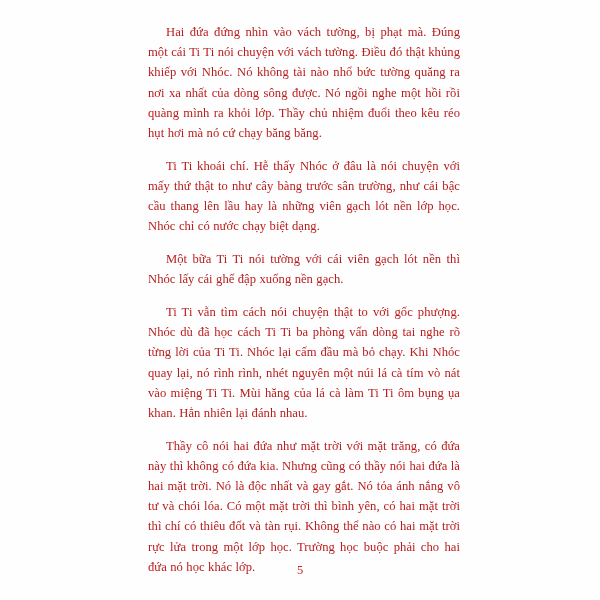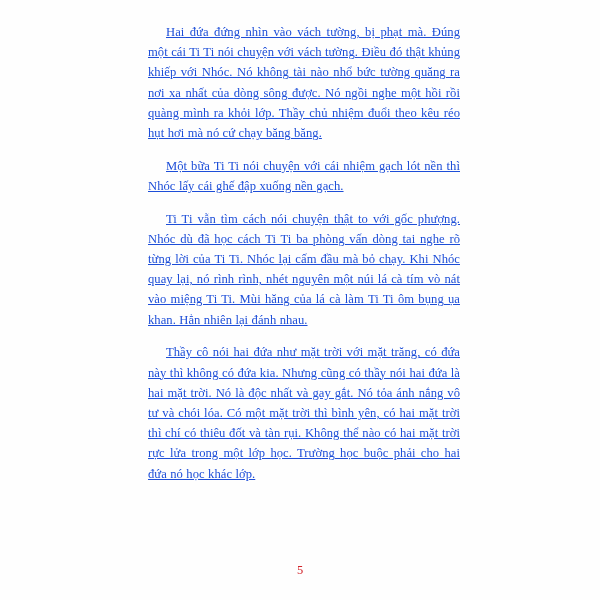--- a/index.html
+++ b/index.html
@@ -24,42 +24,42 @@
     position: absolute;
     left: 148px;
     top: 22px;
     width: 312px;
   }
   .para {
     margin: 0 0 12.5px 0;
     text-indent: 18px;
     font-size: 12.6px;
     line-height: 20.2px;
-    color: #1d4ed8;
+    color: #b91c1c;
     text-align: justify;
     text-justify: inter-word;
     letter-spacing: 0.05px;
     word-spacing: 0.2px;
-    text-decoration: underline;
   }
   .page-number {
     position: absolute;
     left: 0;
     right: 0;
     top: 563px;
     text-align: center;
     font-size: 12.4px;
     color: #d2232a;
     font-family: "Liberation Serif", serif;
   }
 </style>
 </head>
 <body>
 
 <div class="page">
   <div class="text-column">
     <p class="para">Hai đứa đứng nhìn vào vách tường, bị phạt mà. Đúng một cái Ti Ti nói chuyện với vách tường. Điều đó thật khủng khiếp với Nhóc. Nó không tài nào nhổ bức tường quăng ra nơi xa nhất của dòng sông được. Nó ngồi nghe một hồi rồi quàng mình ra khỏi lớp. Thầy chủ nhiệm đuổi theo kêu réo hụt hơi mà nó cứ chạy băng băng.</p>
-    <p class="para">Một bữa Ti Ti nói chuyện với cái nhiệm gạch lót nền thì Nhóc lấy cái ghế đập xuống nền gạch.</p>
+    <p class="para">Ti Ti khoái chí. Hễ thấy Nhóc ở đâu là nói chuyện với mấy thứ thật to như cây bàng trước sân trường, như cái bậc cầu thang lên lầu hay là những viên gạch lót nền lớp học. Nhóc chỉ có nước chạy biệt dạng.</p>
+    <p class="para">Một bữa Ti Ti nói tường với cái viên gạch lót nền thì Nhóc lấy cái ghế đập xuống nền gạch.</p>
     <p class="para">Ti Ti vẫn tìm cách nói chuyện thật to với gốc phượng. Nhóc dù đã học cách Ti Ti ba phòng vấn dòng tai nghe rõ từng lời của Ti Ti. Nhóc lại cấm đầu mà bỏ chạy. Khi Nhóc quay lại, nó rình rình, nhét nguyên một núi lá cà tím vò nát vào miệng Ti Ti. Mùi hăng của lá cà làm Ti Ti ôm bụng ụa khan. Hẳn nhiên lại đánh nhau.</p>
     <p class="para">Thầy cô nói hai đứa như mặt trời với mặt trăng, có đứa này thì không có đứa kia. Nhưng cũng có thầy nói hai đứa là hai mặt trời. Nó là độc nhất và gay gắt. Nó tỏa ánh nắng vô tư và chói lóa. Có một mặt trời thì bình yên, có hai mặt trời thì chí có thiêu đốt và tàn rụi. Không thể nào có hai mặt trời rực lửa trong một lớp học. Trường học buộc phải cho hai đứa nó học khác lớp.</p>
   </div>
   <div class="page-number">5</div>
 </div>
 
 </body></html>

